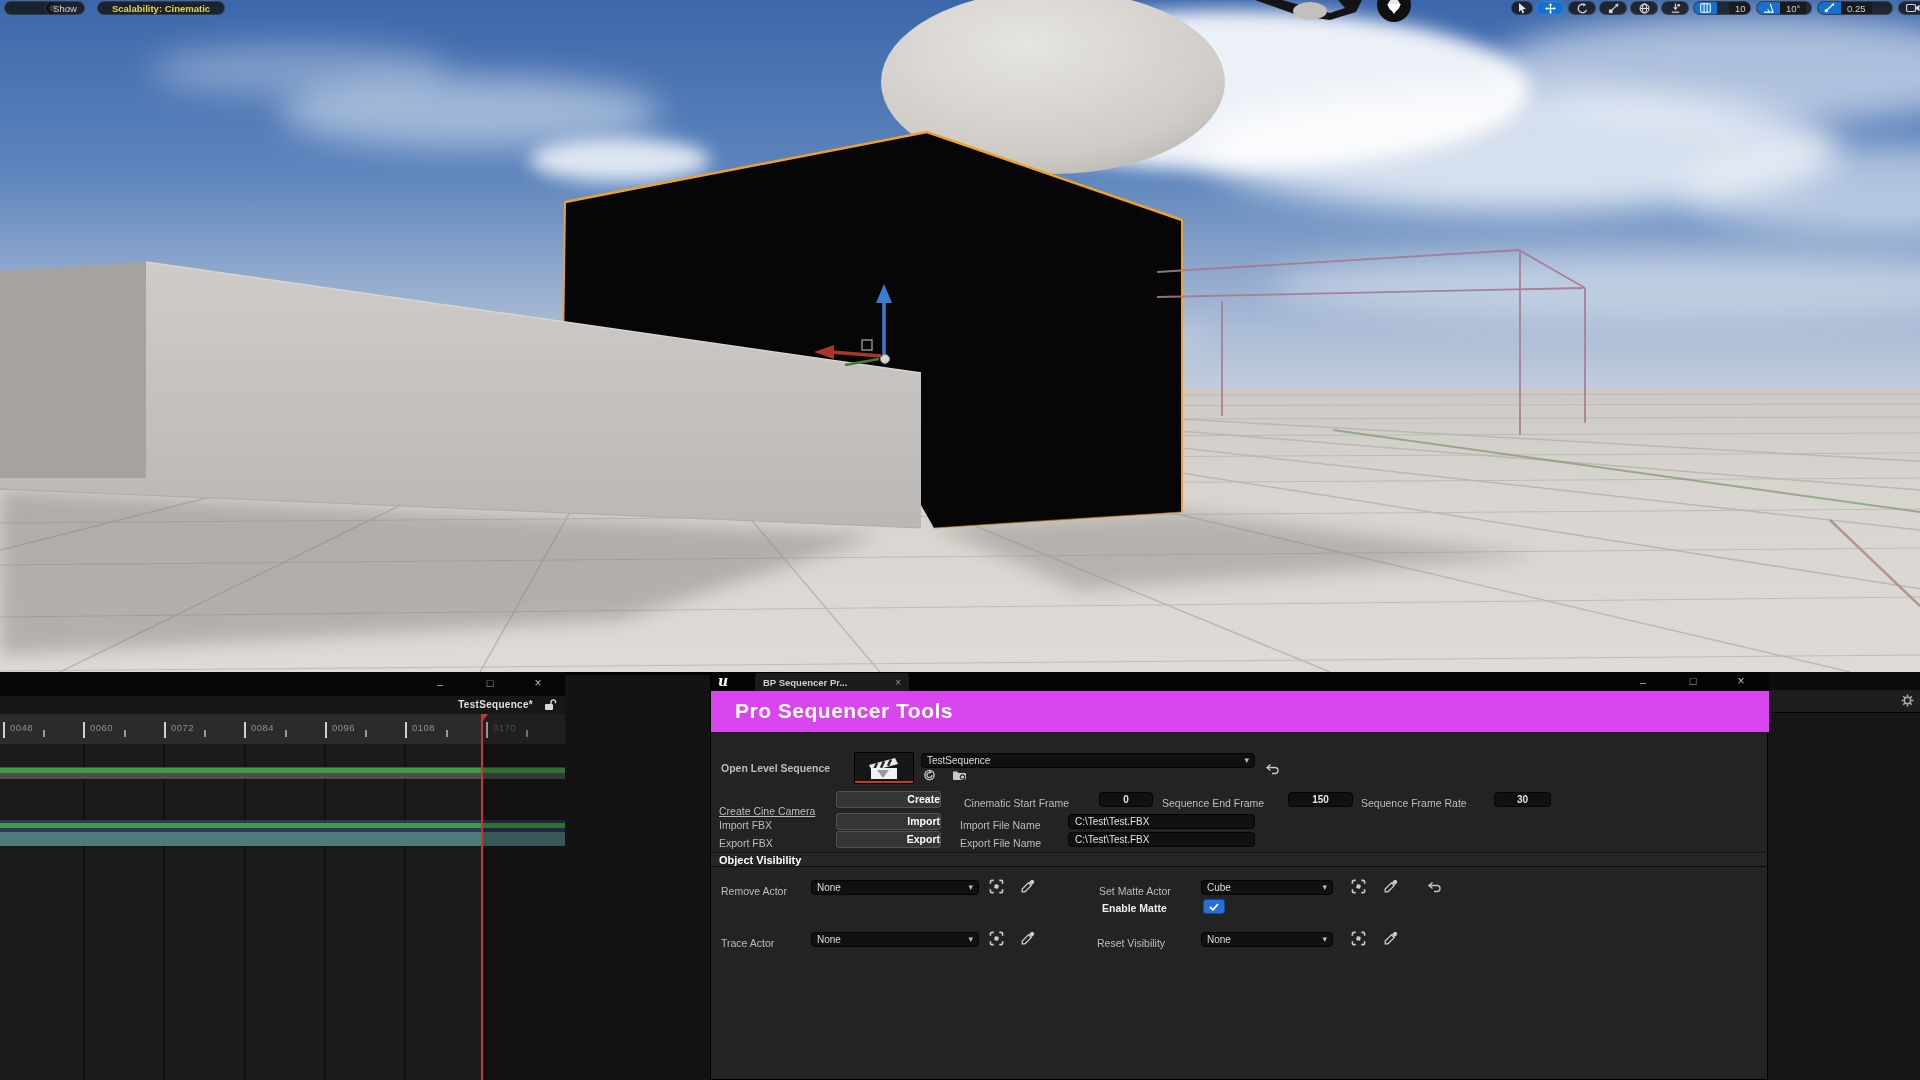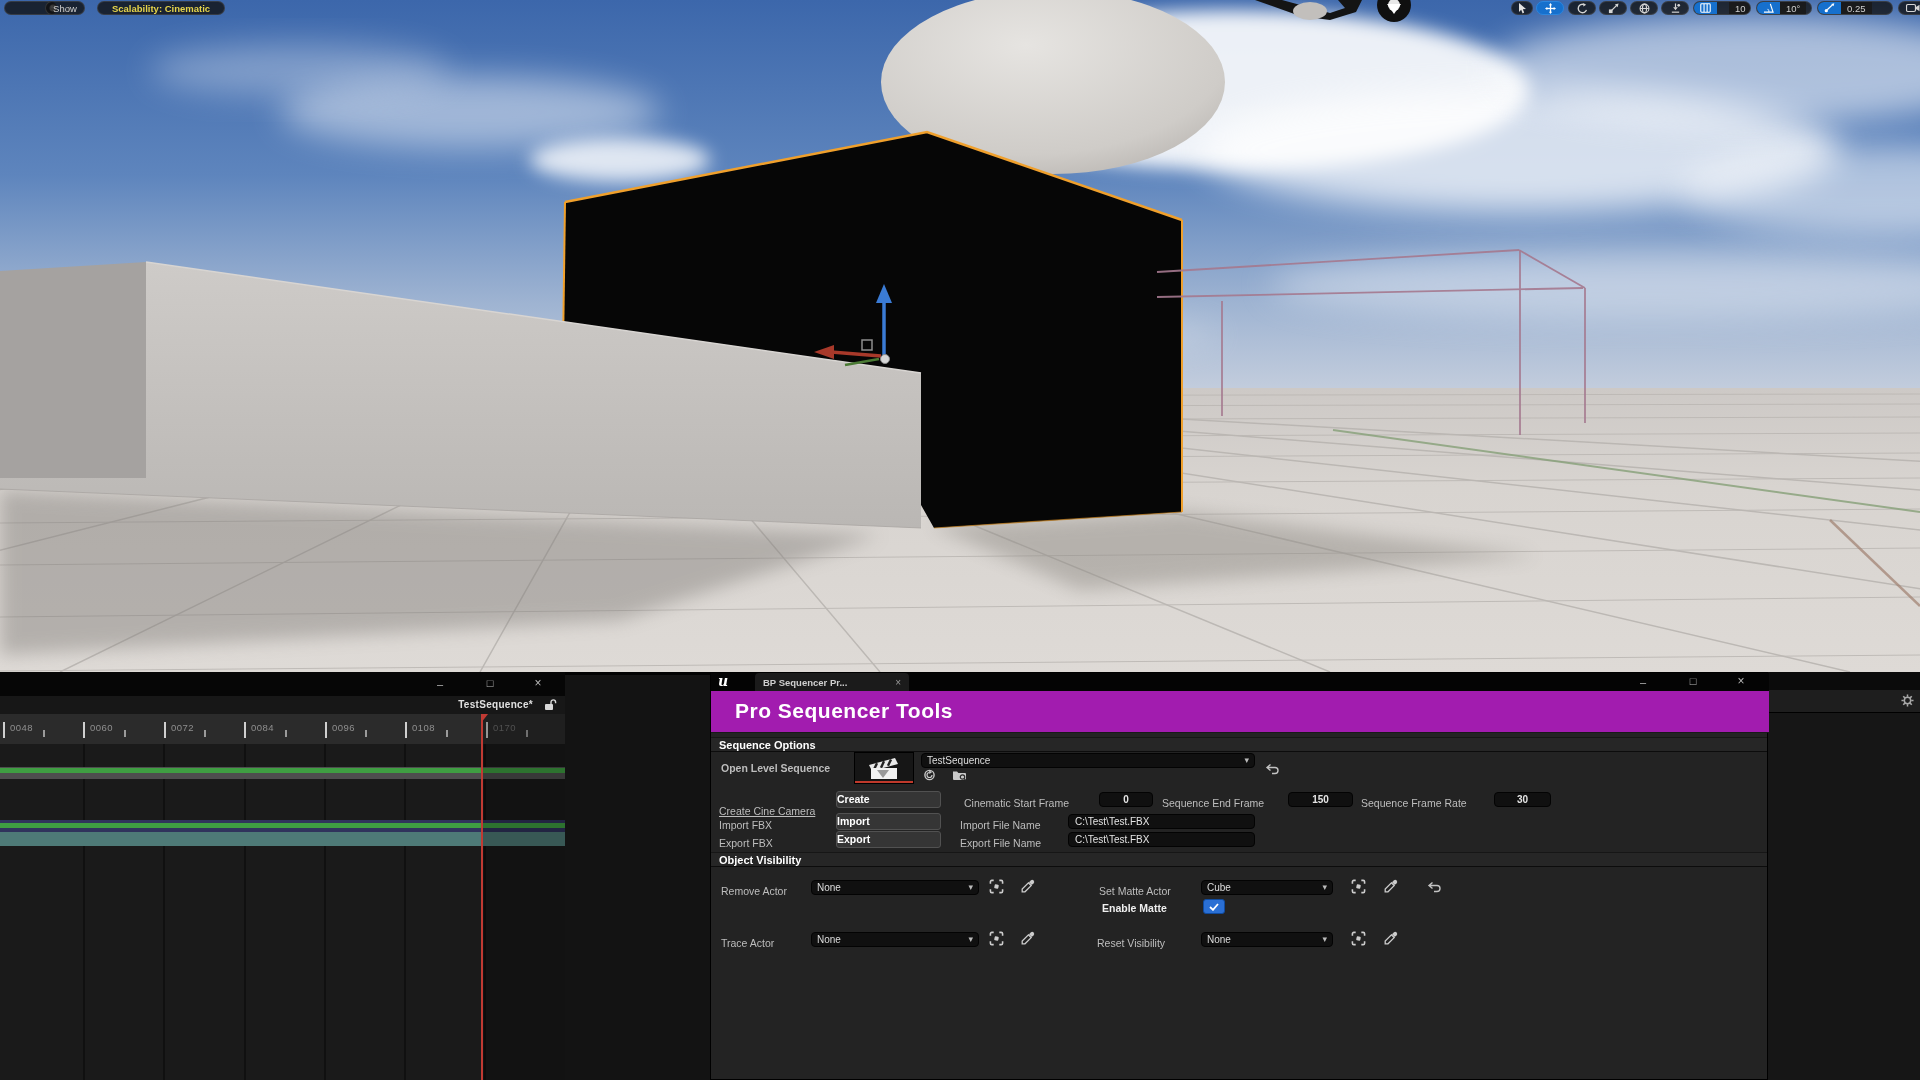--- a/index.html
+++ b/index.html
@@ -22,21 +22,21 @@
   .win{position:absolute;box-sizing:border-box;}
   .titlebar-btn{position:absolute;color:#b9b9b9;font-size:11px;line-height:10px;
         width:14px;text-align:center;cursor:default;}
   .lbl{position:absolute;color:#bdbdbd;font-size:10.5px;white-space:nowrap;}
   .lbl.bold{color:#efefef;font-weight:bold;}
   .inp{position:absolute;background:#101010;border:1px solid #030303;border-radius:4px;
         color:#e3e3e3;font-size:10px;height:13px;line-height:13px;box-sizing:content-box;
         padding:0 6px;white-space:nowrap;overflow:hidden;}
   .inp.center{text-align:center;font-weight:bold;}
   .btn{position:absolute;background:#353535;border:1px solid #515151;border-radius:3px;
-        color:#fff;font-size:10.5px;font-weight:bold;text-align:left;height:15px;
+        color:#fff;font-size:10.5px;font-weight:bold;text-align:right;height:15px;
         line-height:15px;}
   .dd{position:absolute;background:#101010;border:1px solid #030303;border-radius:4px;
         color:#dcdcdc;font-size:10px;height:13px;line-height:13px;display:flex;
         justify-content:space-between;align-items:center;padding:0 5px;}
   .dd .chev{color:#bbb;font-size:9px;line-height:9px;}
   .sechdr{position:absolute;left:0;width:100%;height:15px;background:#262626;
         border-top:1px solid #161616;border-bottom:1px solid #0c0c0c;box-sizing:border-box;}
   .sechdr span{position:absolute;left:8px;top:1px;color:#fff;font-weight:bold;font-size:11px;}
   .iconbtn{position:absolute;display:flex;align-items:center;justify-content:center;}
   
@@ -373,27 +373,24 @@
     <span class="abs" style="left:7px;top:0px;color:#fff;font-family:'DejaVu Serif',serif;font-weight:bold;font-style:italic;font-size:14px;">u</span>
     <div class="abs" style="left:44px;top:0;width:154px;height:18px;background:#1b1b1b;border-radius:4px 4px 0 0;display:flex;align-items:center;padding:0 8px;box-sizing:border-box;">
       <span style="color:#cfcfcf;font-size:9.5px;font-weight:bold;flex:1;white-space:nowrap;overflow:hidden;">BP Sequencer Pr...</span>
       <span style="color:#9a9a9a;font-size:10px;margin-left:4px;">×</span>
     </div>
     <span class="titlebar-btn" style="left:925px;top:4px;">–</span>
     <span class="titlebar-btn" style="left:975px;top:3px;">□</span>
     <span class="titlebar-btn" style="left:1023px;top:3px;font-size:12px;">×</span>
   </div>
 
-  <div class="abs" style="left:0;top:18px;width:1058px;height:41px;background:#a21caf;border-bottom:1px solid #191919;">
+  <div class="abs" style="left:0;top:18px;width:1058px;height:41px;background:#d946ef;border-bottom:1px solid #191919;">
     <span class="abs" style="left:24px;top:8px;color:#fff;font-size:21px;font-weight:bold;letter-spacing:.5px;">Pro Sequencer Tools</span>
   </div>
 
-  <div class="sechdr" style="top:64px;">
-    <span>Sequence Options</span>
-  </div>
 
   <span class="lbl" style="left:10px;top:89px;font-weight:bold;">Open Level Sequence</span>
   <div class="abs" style="left:143px;top:79px;width:58px;height:30px;background:#161616;border:1px solid #000;">
     <svg width="58" height="28" viewBox="0 0 58 28">
       <g transform="translate(12,3)">
         <polygon points="2,9 28,2 31,8 5,15" fill="#e9e9e9"></polygon>
         <line x1="7" y1="13.6" x2="10" y2="7.2" stroke="#222" stroke-width="2.4"></line>
         <line x1="14" y1="11.7" x2="17" y2="5.3" stroke="#222" stroke-width="2.4"></line>
         <line x1="21" y1="9.8" x2="24" y2="3.4" stroke="#222" stroke-width="2.4"></line>
         <rect x="4" y="12" width="26" height="11" fill="#f2f2f2"></rect>

